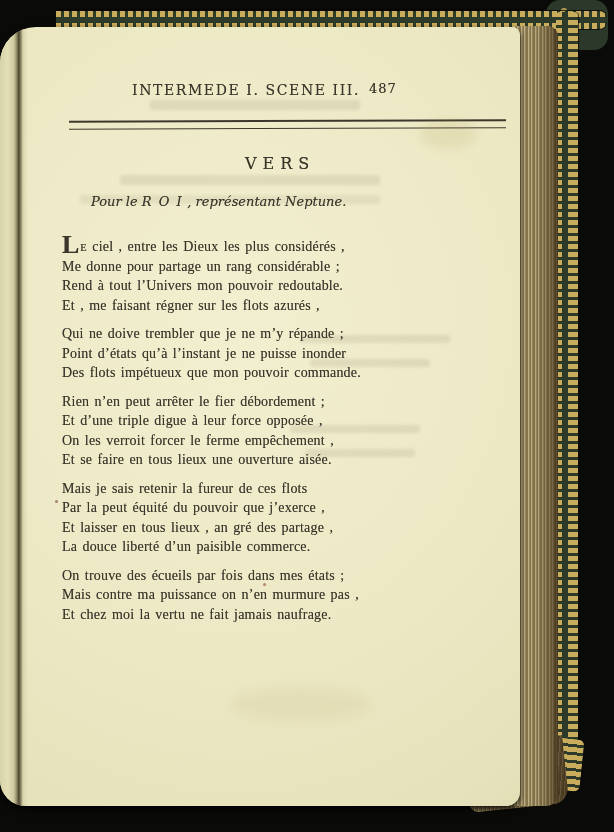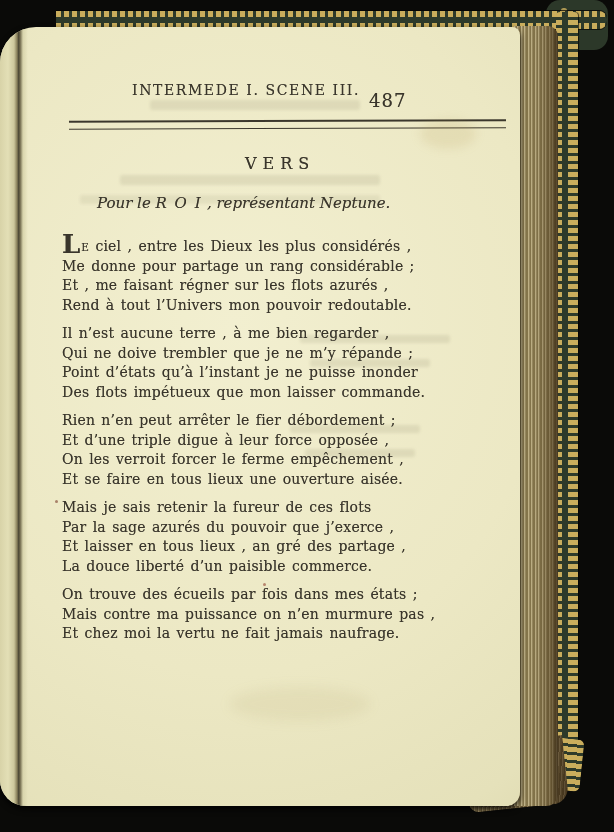--- a/index.html
+++ b/index.html
@@ -73,47 +73,47 @@
       #d8d3a8 0px, #e3dfb6 8px, #cdc79c 14px, #8a815c 17px,
       #514c38 18.5px, #6d664a 20px, #d9d5ad 23px, rgba(236,232,196,0) 28px);
   }
   .content{position:absolute;inset:0;color:#39352b;}
   .running-title{
     position:absolute;left:132px;top:55px;
     font-size:14px;letter-spacing:1.6px;white-space:pre;
     text-shadow:0 0 .5px rgba(57,53,43,.55);
   }
   .page-number{
-    position:absolute;left:369px;top:63px;font-size:18px;letter-spacing:1px;
+    position:absolute;left:369px;top:54px;font-size:13px;letter-spacing:1px;
     text-shadow:0 0 .5px rgba(57,53,43,.55);
   }
   .double-rule{
     position:absolute;left:69px;top:93px;width:437px;height:6px;
     border-top:2.4px solid #3b372c;border-bottom:1.6px solid #3b372c;
     transform:rotate(-0.2deg);
   }
   .section-title{
     position:absolute;left:245px;top:127px;
     font-size:16px;font-weight:400;letter-spacing:6px;white-space:pre;
     text-shadow:0 0 .5px rgba(57,53,43,.6);
   }
   .dedication{
-    position:absolute;left:97px;top:167px;
-    font-size:15px;font-style:italic;white-space:pre;
+    position:absolute;left:91px;top:167px;
+    font-size:13px;font-style:italic;white-space:pre;
     text-shadow:0 0 .4px rgba(57,53,43,.5);
     text-align:center;
   }
   .dedication .roi{letter-spacing:1.5px;}
   .poem{
     position:absolute;left:62px;top:210px;width:440px;
     font-size:14px;letter-spacing:.2px;word-spacing:1.6px;
     text-shadow:0 0 .45px rgba(57,53,43,.55);
   }
   .stanza{margin:0 0 9px 0;}
-  .line{height:19.5px;line-height:19.5px;white-space:pre;}
+  .line{height:19.5px;line-height:19.5px;white-space:pre;font-family:Liberation Serif, serif;}
   .dropcap{
     display:inline;font-size:26px;line-height:0;font-weight:700;
     vertical-align:-2px;letter-spacing:1px;
   }
   .smallcap{display:inline;font-size:10.5px;line-height:0;}
   
   .ghost{
     position:absolute;background:rgba(118,112,74,.13);
     filter:blur(1.6px);border-radius:3px;
   }
@@ -156,41 +156,40 @@
 
       <div class="section-title">VERS</div>
 
       <div class="dedication"><span>Pour le </span><span class="roi">R O I</span><span> , représentant Neptune.</span></div>
 
       <div class="poem">
 
         <div class="stanza">
           <div class="line"><span class="dropcap">L</span><span class="smallcap">E</span><span> ciel , entre les Dieux les plus considérés ,</span></div>
           <div class="line">Me donne pour partage un rang considérable ;</div>
+          <div class="line">Rend à tout l’Univers mon pouvoir redoutable.</div>
           <div class="line">Et , me faisant régner sur les flots azurés ,</div>
-          <div class="line">Rend à tout l’Univers mon pouvoir redoutable.</div>
-        </div>
-
-        <div class="stanza">
-          <div class="line">Il n’est aucune terre , à me bien regarder ,</div>
+        </div>
+
+        <div class="stanza">
           <div class="line">Qui ne doive trembler que je ne m’y répande ;</div>
           <div class="line">Point d’états qu’à l’instant je ne puisse inonder</div>
-          <div class="line">Des flots impétueux que mon laisser commande.</div>
+          <div class="line">Des flots impétueux que mon pouvoir commande.</div>
         </div>
 
         <div class="stanza">
           <div class="line">Rien n’en peut arrêter le fier débordement ;</div>
           <div class="line">Et d’une triple digue à leur force opposée ,</div>
           <div class="line">On les verroit forcer le ferme empêchement ,</div>
           <div class="line">Et se faire en tous lieux une ouverture aisée.</div>
         </div>
 
         <div class="stanza">
           <div class="line">Mais je sais retenir la fureur de ces flots</div>
-          <div class="line">Par la sage azurés du pouvoir que j’exerce ,</div>
+          <div class="line">Par la peut équité du pouvoir que j’exerce ,</div>
           <div class="line">Et laisser en tous lieux , an gré des partage ,</div>
           <div class="line">La douce liberté d’un paisible commerce.</div>
         </div>
 
         <div class="stanza">
           <div class="line">On trouve des écueils par fois dans mes états ;</div>
           <div class="line">Mais contre ma puissance on n’en murmure pas ,</div>
           <div class="line">Et chez moi la vertu ne fait jamais naufrage.</div>
         </div>
 

